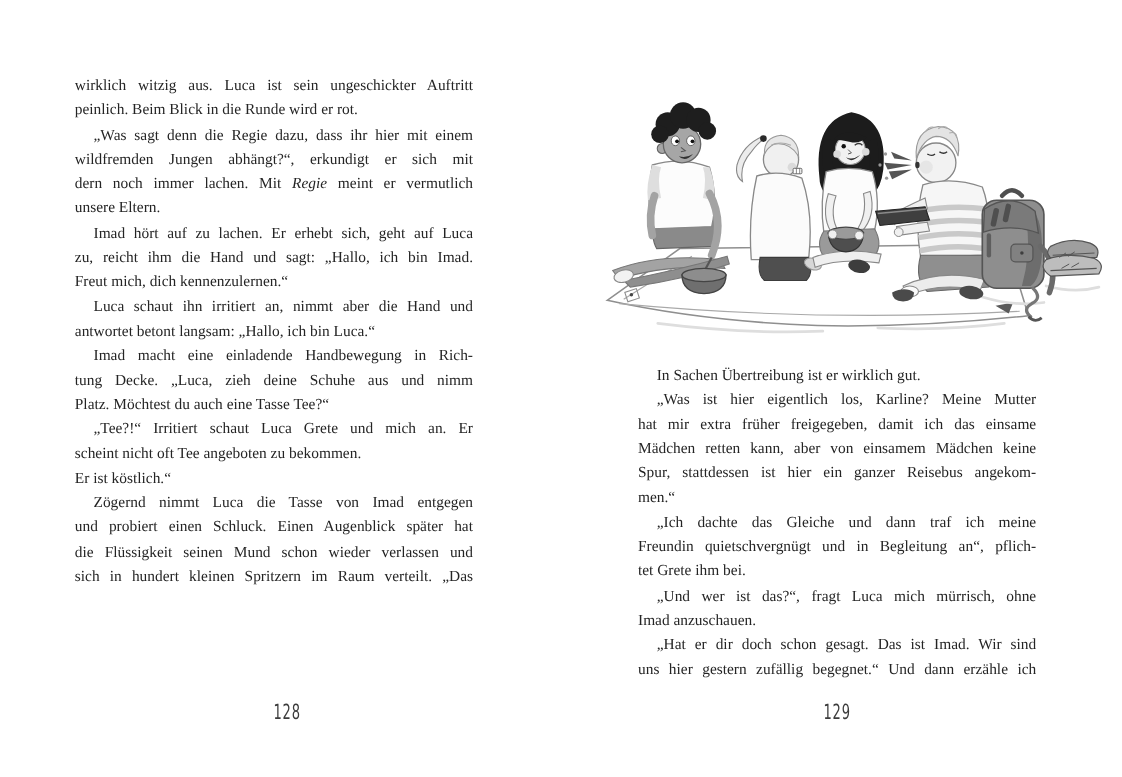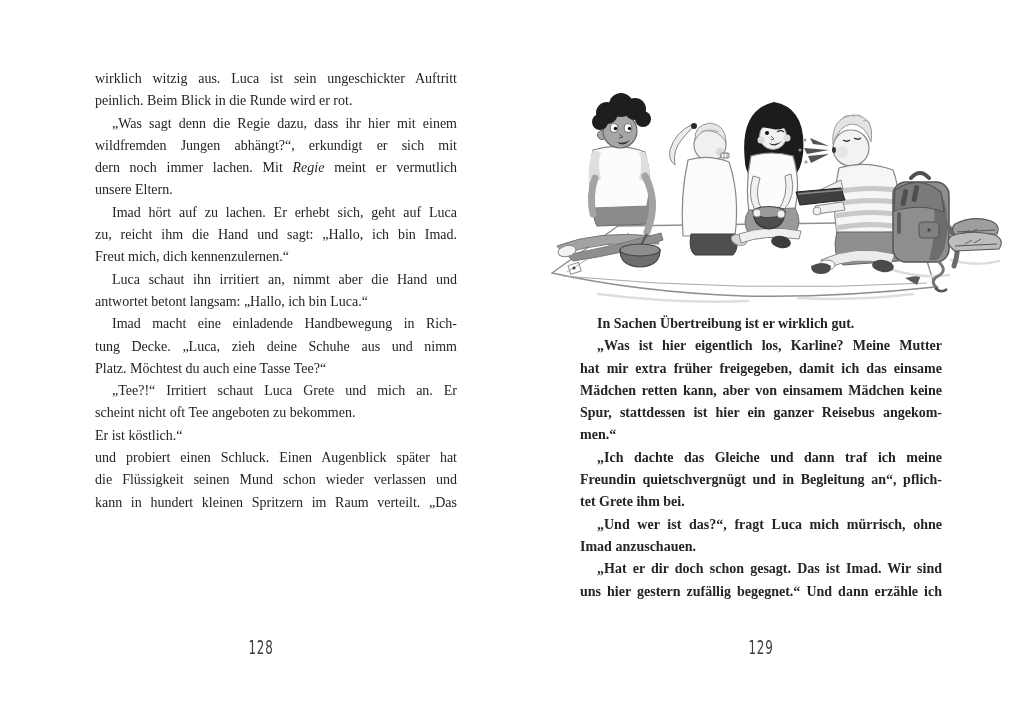--- a/index.html
+++ b/index.html
@@ -1,20 +1,20 @@
 <!DOCTYPE html>
 <html><head>
 <meta charset="utf-8">
 <style>
   html,body{margin:0;padding:0;width:1020px;height:706px;background:#ffffff;overflow:hidden;}
   body{position:relative;font-family:"Liberation Serif","DejaVu Serif",serif;color:#222;}
 
   .textcol{position:absolute;width:362px;}
-  .textcol-left{left:95px;top:68px;}
-  .textcol-right{left:580px;top:313px;font-weight:bold;}
+  .textcol-left{left:68px;top:68px;}
+  .textcol-right{left:580px;top:331px;}
 
   .line{
     font-size:14px;
     line-height:22.3px;
     height:22.3px;
     overflow:hidden;
     text-align:justify;
     text-justify:inter-word;
     color:#242424;
   }
@@ -52,23 +52,24 @@
         <div class="line jst">zu, reicht ihm die Hand und sagt: „Hallo, ich bin Imad.</div>
         <div class="line">Freut mich, dich kennenzulernen.“</div>
         <div class="line ind jst">Luca schaut ihn irritiert an, nimmt aber die Hand und</div>
         <div class="line">antwortet betont langsam: „Hallo, ich bin Luca.“</div>
         <div class="line ind jst">Imad macht eine einladende Handbewegung in Rich-</div>
         <div class="line jst">tung Decke. „Luca, zieh deine Schuhe aus und nimm</div>
         <div class="line">Platz. Möchtest du auch eine Tasse Tee?“</div>
         <div class="line ind jst">„Tee?!“ Irritiert schaut Luca Grete und mich an. Er</div>
         <div class="line">scheint nicht oft Tee angeboten zu bekommen.</div>
         <div class="line">Er ist köstlich.“</div>
+        <div class="line ind jst">Zögernd nimmt Luca die Tasse von Imad entgegen</div>
         <div class="line jst">und probiert einen Schluck. Einen Augenblick später hat</div>
         <div class="line jst">die Flüssigkeit seinen Mund schon wieder verlassen und</div>
-        <div class="line jst">kann in hundert kleinen Spritzern im Raum verteilt. „Das</div>
+        <div class="line jst">sich in hundert kleinen Spritzern im Raum verteilt. „Das</div>
       </div>
     <div class="pagenum pagenum-left">128</div>
   </section>
 
   <section>
 
     <figure class="illustration" role="img" aria-label="Vier Kinder sitzen im Schneidersitz auf einer Picknickdecke und trinken Tee; ein Junge spuckt seinen Tee aus; daneben liegen ein Rucksack und Turnschuhe.">
       <svg viewBox="0 0 462 236" xmlns="http://www.w3.org/2000/svg">
 
         <g>

